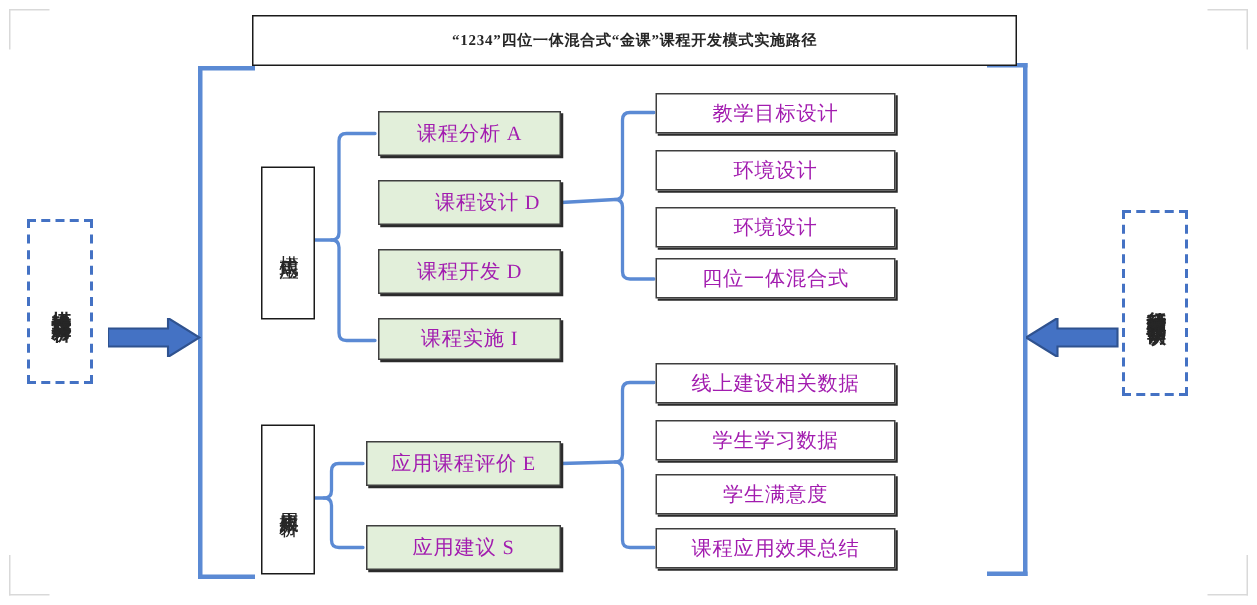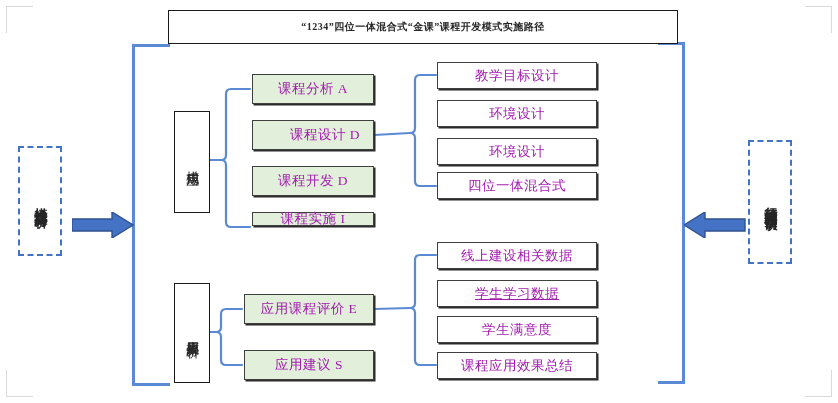--- a/index.html
+++ b/index.html
@@ -138,31 +138,31 @@
   .node.white {
     background: #ffffff;
     border: 1.5px solid #3f3f3f;
     box-shadow: 1.5px 1.5px 0 0 #2b2b2b;
   }
 
   
   .g1 { left: 252px; top: 74px;  width: 122px; height: 30px; }
   .g2 { left: 252px; top: 120px; width: 122px; height: 30px; padding-left: 24px; }
   .g3 { left: 252px; top: 166px; width: 122px; height: 30px; }
-  .g4 { left: 252px; top: 212px; width: 122px; height: 14px; }
+  .g4 { left: 252px; top: 212px; width: 122px; height: 28px; }
   .g5 { left: 244px; top: 294px; width: 130px; height: 30px; }
   .g6 { left: 244px; top: 350px; width: 130px; height: 30px; }
 
   
   .w1 { left: 437px; top: 62px;  width: 160px; height: 27px; }
   .w2 { left: 437px; top: 100px; width: 160px; height: 27px; }
   .w3 { left: 437px; top: 138px; width: 160px; height: 27px; }
   .w4 { left: 437px; top: 172px; width: 160px; height: 27px; }
   .w5 { left: 437px; top: 242px; width: 160px; height: 27px; }
-  .w6 { left: 437px; top: 280px; width: 160px; height: 27px; text-decoration: underline; }
+  .w6 { left: 437px; top: 280px; width: 160px; height: 27px; }
   .w7 { left: 437px; top: 316px; width: 160px; height: 27px; text-align: right; }
   .w8 { left: 437px; top: 352px; width: 160px; height: 27px; }
 
   
   .connector {
     position: absolute;
     left: 0;
     top: 0;
     width: 838px;
     height: 403px;

